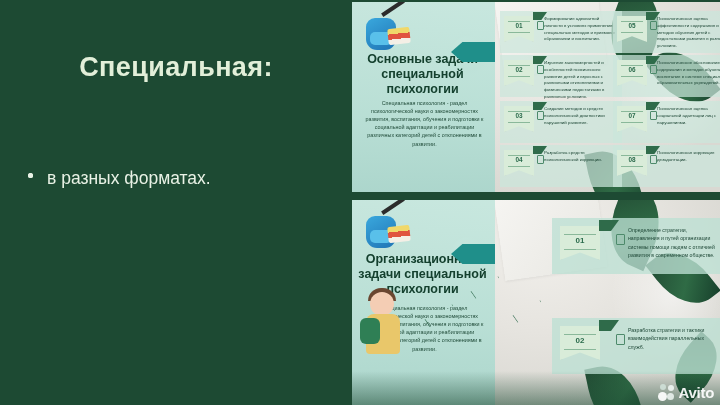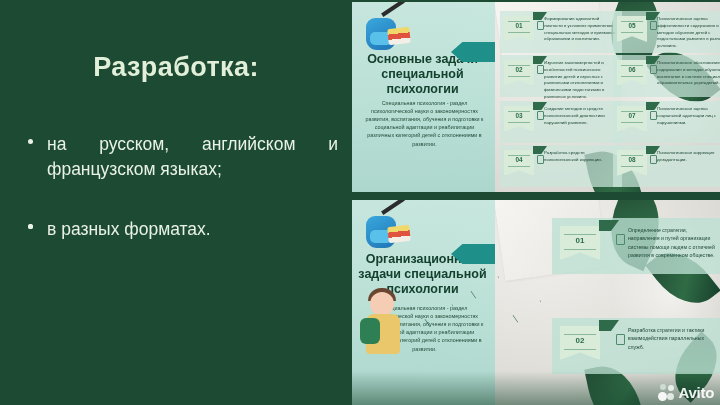--- a/index.html
+++ b/index.html
@@ -222,27 +222,23 @@
     background:linear-gradient(180deg, rgba(29,74,51,0), rgba(29,74,51,.55));
     pointer-events:none;
   }
 </style>
 </head>
 <body>
 
 <div class="stage">
 
   <div class="left-panel">
-    <div class="promo-title">Разработка:</div>
+    <div class="promo-title">Специальная:</div>
 
     <div class="bullets">
-      <div class="bullet justify">
-        <span class="dot"></span>
-        <span class="txt">на  русском,  английском  и французском языках;</span>
-      </div>
       <div class="bullet" style="margin-top:34px;">
         <span class="dot"></span>
       </div>
       <div class="bullet" style="margin-top:34px;">
         <span class="dot"></span>
         <span class="txt">в разных форматах.</span>
       </div>
     </div>
   </div>
 

